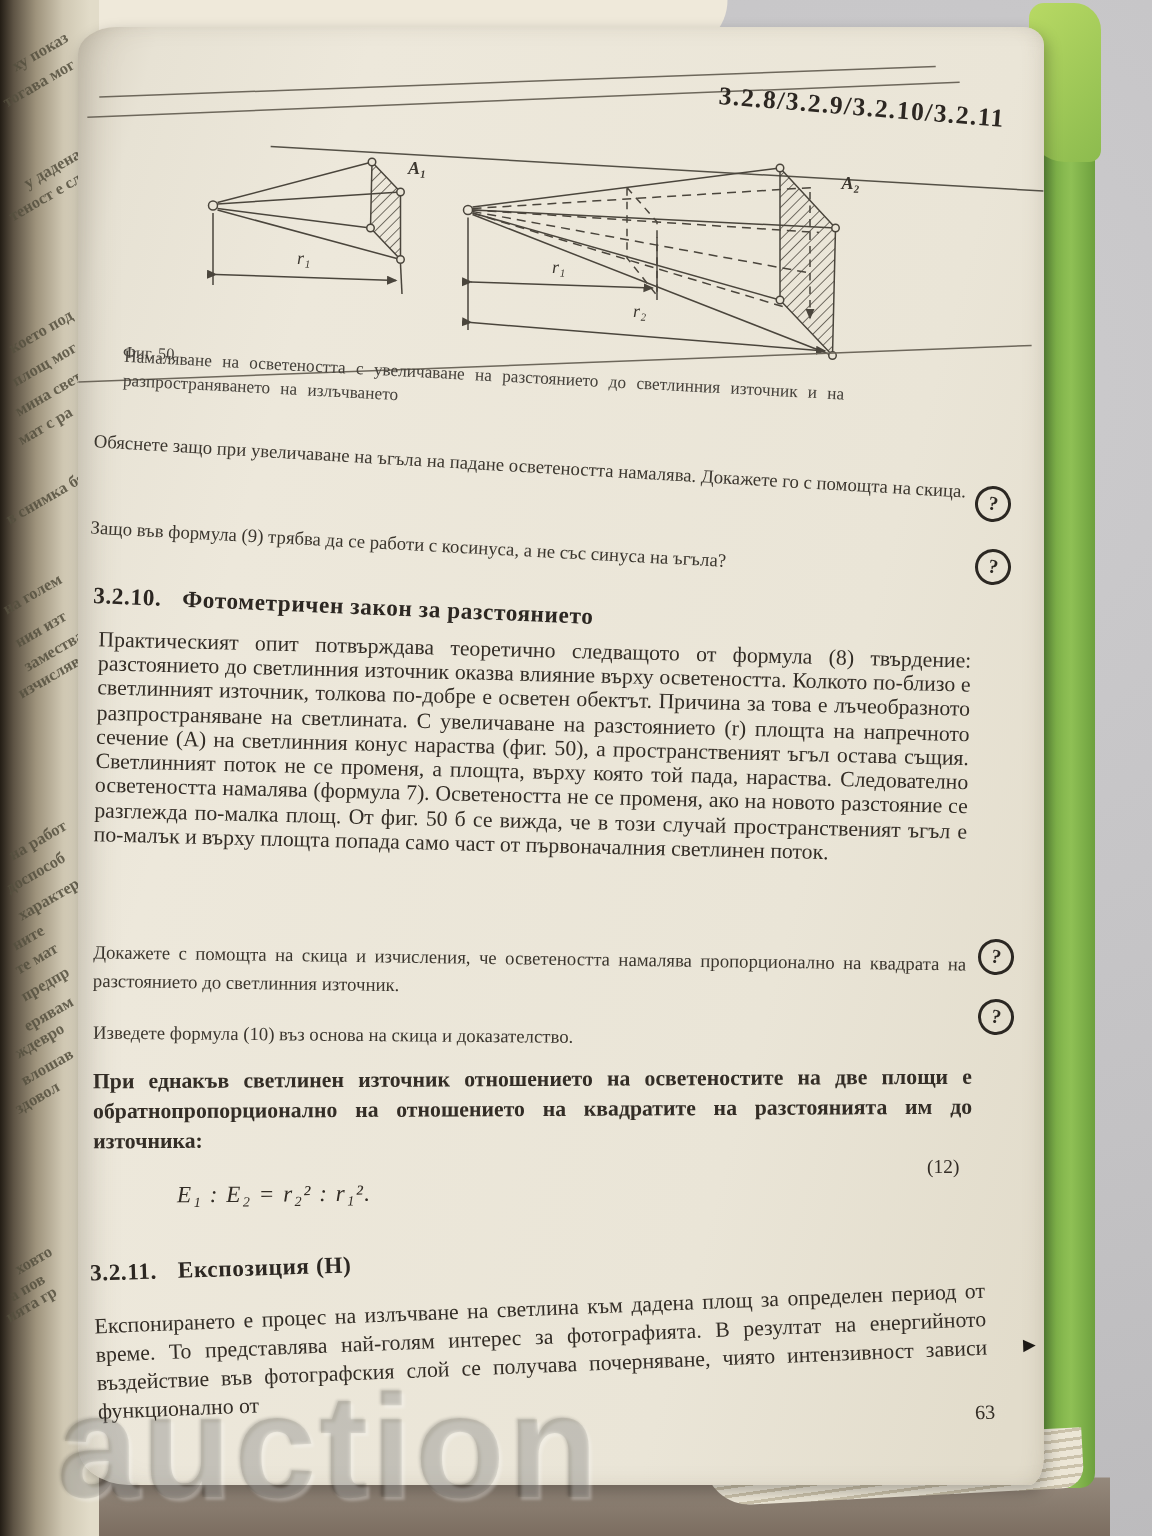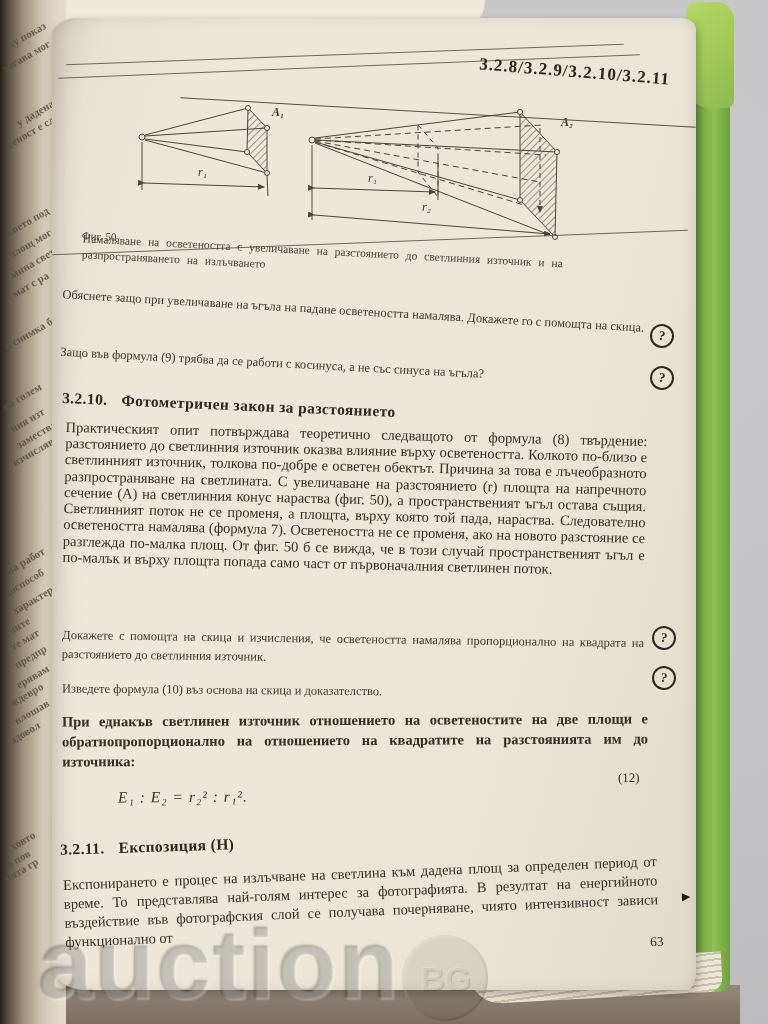--- a/index.html
+++ b/index.html
@@ -217,16 +217,13 @@
     <span class="num">3.2.11.</span><span>Експозиция (H)</span>
   </div>
   <div class="body-text body11">Експонирането е процес на излъчване на светлина към дадена площ за определен период от време. То представлява най-голям интерес за фотографията. В резултат на енергийното въздействие във фотографския слой се получава почерняване, чиято интензивност зависи функционално от</div>
   <div class="cont-marker">▶</div>
 
   <div class="page-number">63</div>
 </div>
 
 <div class="abs watermark">
   <span class="wm-text">auction</span>
-  <span class="wm-badge">
-      <span>BG</span>
-    </span>
 </div>
 
 </body></html>

